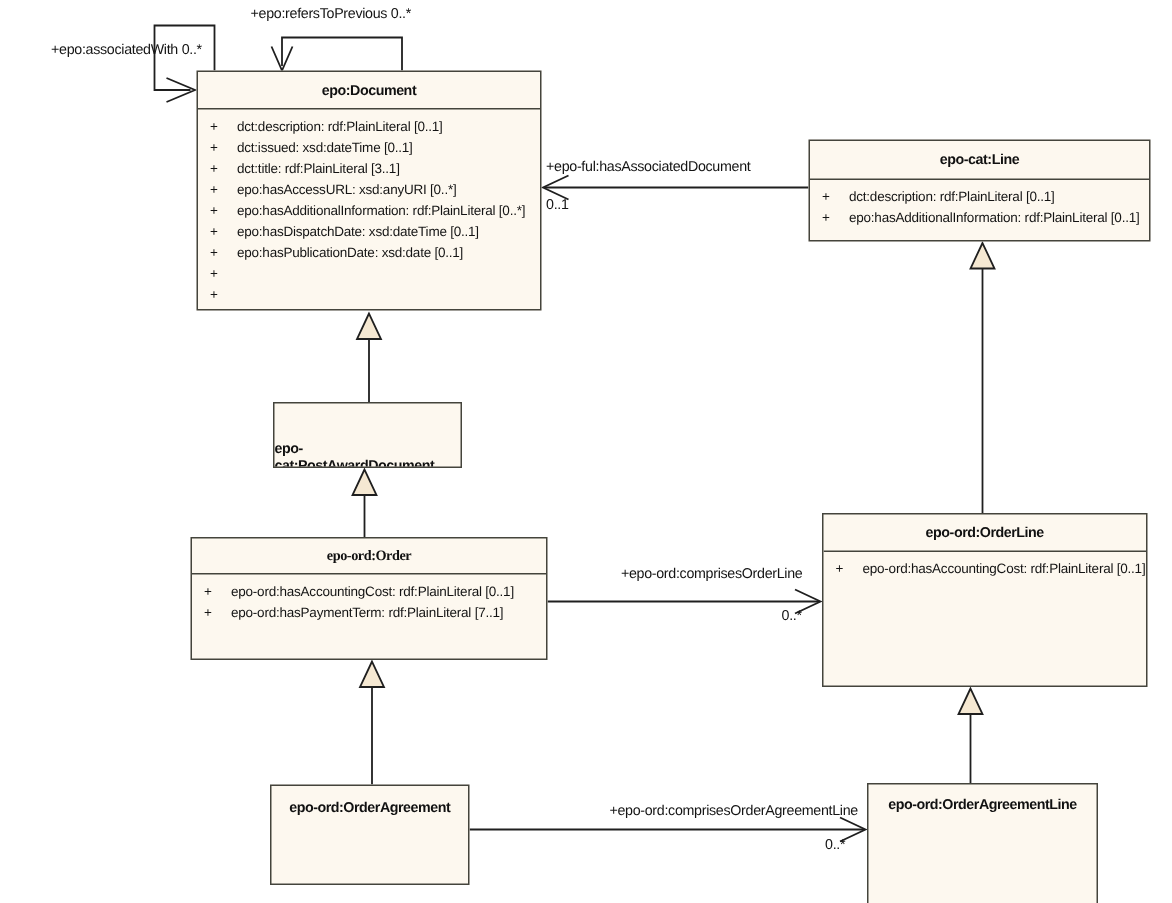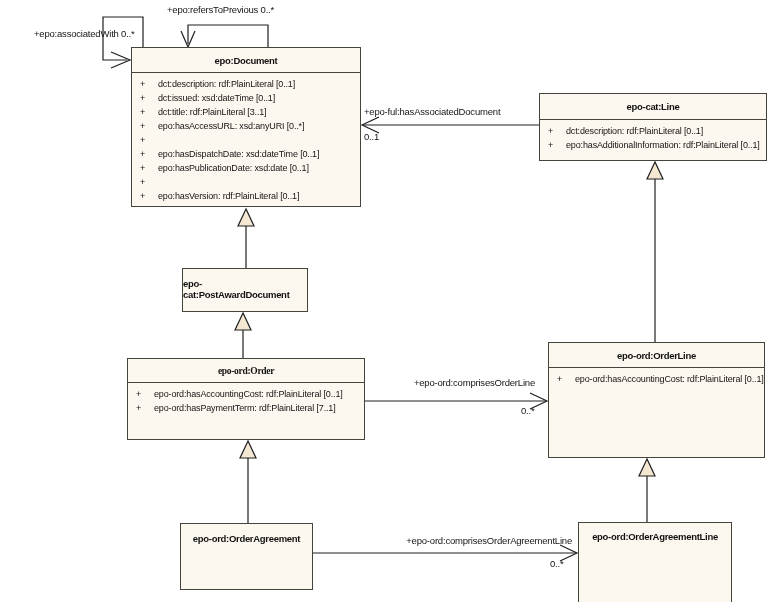--- a/index.html
+++ b/index.html
@@ -107,55 +107,55 @@
       <div class="attr-row">
           <span class="vis">+</span>
           <span>dct:title: rdf:PlainLiteral [3..1]</span>
         </div>
       <div class="attr-row">
           <span class="vis">+</span>
           <span>epo:hasAccessURL: xsd:anyURI [0..*]</span>
         </div>
       <div class="attr-row">
           <span class="vis">+</span>
+          <span>epo:hasAdditionalInformation: rdf:PlainLiteral [0..*]</span>
         </div>
       <div class="attr-row">
           <span class="vis">+</span>
           <span>epo:hasDispatchDate: xsd:dateTime [0..1]</span>
         </div>
       <div class="attr-row">
           <span class="vis">+</span>
           <span>epo:hasPublicationDate: xsd:date [0..1]</span>
         </div>
       <div class="attr-row">
           <span class="vis">+</span>
         </div>
       <div class="attr-row">
           <span class="vis">+</span>
-          <span>epo:hasVersion: rdf:PlainLiteral [0..1]</span>
         </div>
     </div>
   </div>
 
   <div class="uml-class with-attrs" style="left:539px; top:93px; width:228px; height:68px;">
     <div class="uml-title" style="height:26px;">epo-cat:Line</div>
     <div class="uml-attrs">
       <div class="attr-row">
           <span class="vis">+</span>
           <span>dct:description: rdf:PlainLiteral [0..1]</span>
         </div>
       <div class="attr-row">
           <span class="vis">+</span>
           <span>epo:hasAdditionalInformation: rdf:PlainLiteral [0..1]</span>
         </div>
     </div>
   </div>
 
   <div class="uml-class title-only" style="left:182px; top:268px; width:126px; height:44px;">
-    <div class="uml-title" style="padding-top:9px;">epo-cat:PostAwardDocument</div>
+    <div class="uml-title" style="padding-top:25px;">epo-cat:PostAwardDocument</div>
   </div>
 
   <div class="uml-class with-attrs" style="left:127px; top:358px; width:238px; height:82px;">
     <div class="uml-title" style="height:24px;font-family:Liberation Serif, serif;">epo-ord:Order</div>
     <div class="uml-attrs">
       <div class="attr-row">
           <span class="vis">+</span>
           <span>epo-ord:hasAccountingCost: rdf:PlainLiteral [0..1]</span>
         </div>
       <div class="attr-row">

